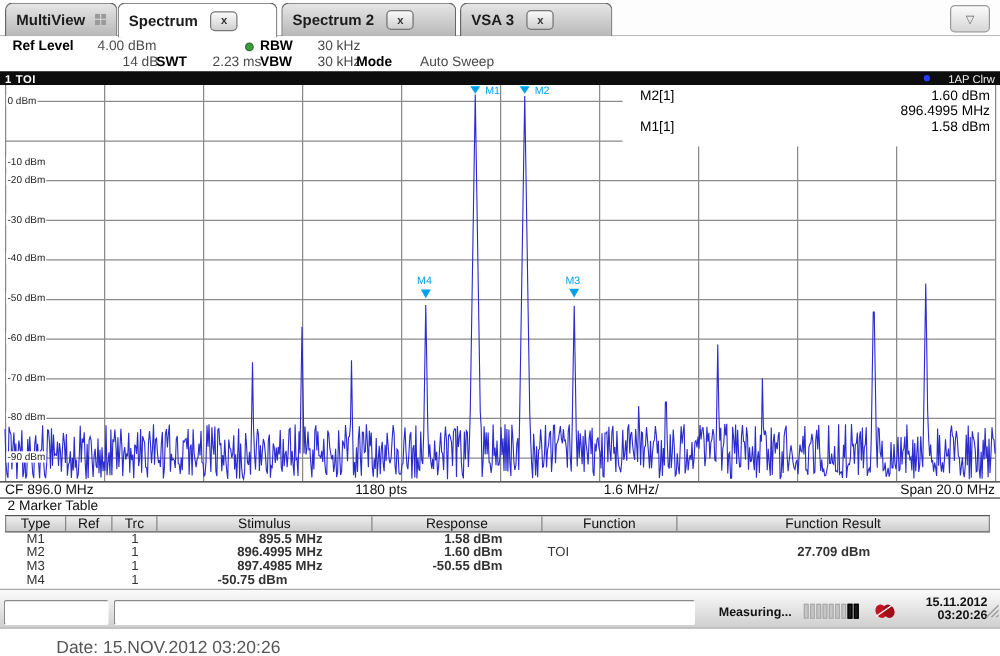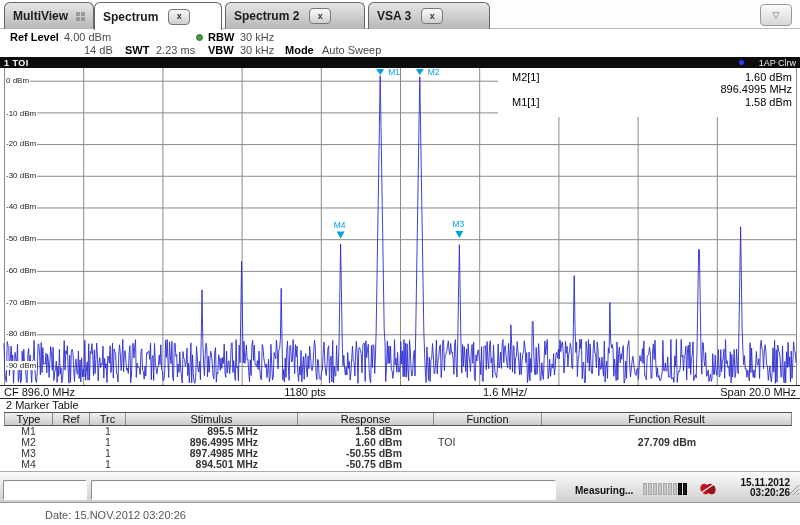--- a/index.html
+++ b/index.html
@@ -19,21 +19,21 @@
               display:flex; align-items:center; justify-content:center; line-height:1; }
   .gridicon { margin-left:8px; display:inline-block; }
   #tab-dropdown { position:absolute; right:8px; top:4px; width:32px; height:22px; border:1px solid #999;
                   border-radius:4px; background:linear-gradient(#fbfbfb,#d6d6d6); color:#666;
                   font-size:9px; display:flex; align-items:center; justify-content:center; }
 
   
   #settings { position:absolute; left:0; top:29px; width:800px; height:28px; background:#fff; font-size:11px; }
   #settings span { position:absolute; white-space:nowrap; }
   .skey { font-weight:bold; color:#000; }
-  .sval { color:#4a4a4a; }
+  .sval { color:#4a4a4a;margin-left:14px; }
   #rbw-dot { width:7px; height:7px; border-radius:50%; border:1px solid #2e7030; }
 
   
   #chanbar { position:absolute; left:0; top:57px; width:800px; height:11px; background:#0d0d0d;
              display:flex; align-items:center; justify-content:space-between; padding:0 4px; }
   #chan-title { color:#fff; font-size:9px; font-weight:bold; letter-spacing:.5px; }
   #trace-info { color:#eee; font-size:9px; display:flex; align-items:center;gap:12px; }
   #trace-dot { width:5px; height:5px; border-radius:50%; margin-right:3px; }
 
   
@@ -77,21 +77,21 @@
   .sunken { position:absolute; background:#fff; border:1px solid; border-color:#8a8a8a #fff #fff #8a8a8a; border-radius:2px; }
   #measuring { position:absolute; font-size:10px; font-weight:bold; color:#111; }
   #progress { position:absolute; display:flex; gap:1px; }
   #progress .seg { width:4px; height:12px; background:#c6c6c6; border:1px solid #aaa; }
   #progress .seg.on { background:#1a1a1a; border-color:#000; }
   #statusclock { position:absolute; right:10px; top:6px; text-align:right; font-size:10px; font-weight:bold; color:#111; line-height:10px; }
   #resize-grip { position:absolute; right:1px; bottom:3px; }
 
   
   #footer { position:absolute; left:0; top:503px; width:800px; height:22px; background:#fff; }
-  #footer-date { position:absolute; left:3px; top:6px; font-size:11px; color:#555;padding-left:42px; }
+  #footer-date { position:absolute; left:3px; top:6px; font-size:14px; color:#555;padding-left:42px; }
   #watermark { position:absolute; right:2px; top:-14px; font-size:21px; font-weight:bold; color:rgba(150,214,145,0.9); letter-spacing:.5px; }
 </style>
 </head>
 <body>
 
 <div id="screen">
 
   <div id="tabbar">
     <div class="tab" style="left:4px;width:90px;">
       <span class="lbl">MultiView</span>
@@ -177,21 +177,21 @@
         <text fill="#00a0e6" font-size="8.5" font-family="&quot;Liberation Sans&quot;,sans-serif" x="388.2" y="7">M1</text>
         <polygon points="415.7802000000005,1 423.7802000000005,1 419.7802000000005,7" fill="#00a0e6"></polygon>
         <text fill="#00a0e6" font-size="8.5" font-family="&quot;Liberation Sans&quot;,sans-serif" x="427.7802000000005" y="7">M2</text>
         <polygon points="455.3406000000014,162.9235 463.3406000000014,162.9235 459.3406000000014,169.9235" fill="#00a0e6"></polygon>
         <text fill="#00a0e6" font-size="8.5" font-family="&quot;Liberation Sans&quot;,sans-serif" x="452.3406000000014" y="158.9235">M3</text>
         <polygon points="336.63959999999906,163.5575 344.63959999999906,163.5575 340.63959999999906,170.5575" fill="#00a0e6"></polygon>
         <text fill="#00a0e6" font-size="8.5" font-family="&quot;Liberation Sans&quot;,sans-serif" x="333.63959999999906" y="159.5575">M4</text>
       </svg>
     <div id="ylabels">
         <span class="ylab" style="top: 12.68px;">0 dBm</span>
-        <span class="ylab" style="top: 46px; text-align: right;">-10 dBm</span>
+        <span class="ylab" style="top: 62px; text-align: right;">-10 dBm</span>
         <span class="ylab" style="top: 76.08px;">-20 dBm</span>
         <span class="ylab" style="top: 107.78px;">-30 dBm</span>
         <span class="ylab" style="top: 139.48px;">-40 dBm</span>
         <span class="ylab" style="top: 171.18px;">-50 dBm</span>
         <span class="ylab" style="top: 202.88px;">-60 dBm</span>
         <span class="ylab" style="top: 234.58px;">-70 dBm</span>
         <span class="ylab" style="top: 266.28px;">-80 dBm</span>
         <span class="ylab" style="top: 297.98px;">-90 dBm</span>
       </div>
     <div id="marker-info">
@@ -252,21 +252,20 @@
           <div class="mt-cell c-trc">1</div>
           <div class="mt-cell c-stim">897.4985 MHz</div>
           <div class="mt-cell c-resp">-50.55 dBm</div>
           <div class="mt-cell c-func"></div>
           <div class="mt-cell c-res"></div>
         </div>
         <div class="mt-row">
           <div class="mt-cell c-type">M4</div>
           <div class="mt-cell c-ref"></div>
           <div class="mt-cell c-trc">1</div>
-          <div class="mt-cell c-stim">894.501 MHz</div>
           <div class="mt-cell c-resp">-50.75 dBm</div>
           <div class="mt-cell c-func"></div>
           <div class="mt-cell c-res"></div>
         </div>
       </div>
   </div>
 
   <div id="statusarea">
     <div class="sunken" style="left:3px;top:8px;width:84px;height:20px;"></div>
     <div class="sunken" style="left:91px;top:8px;width:465px;height:20px;"></div>

